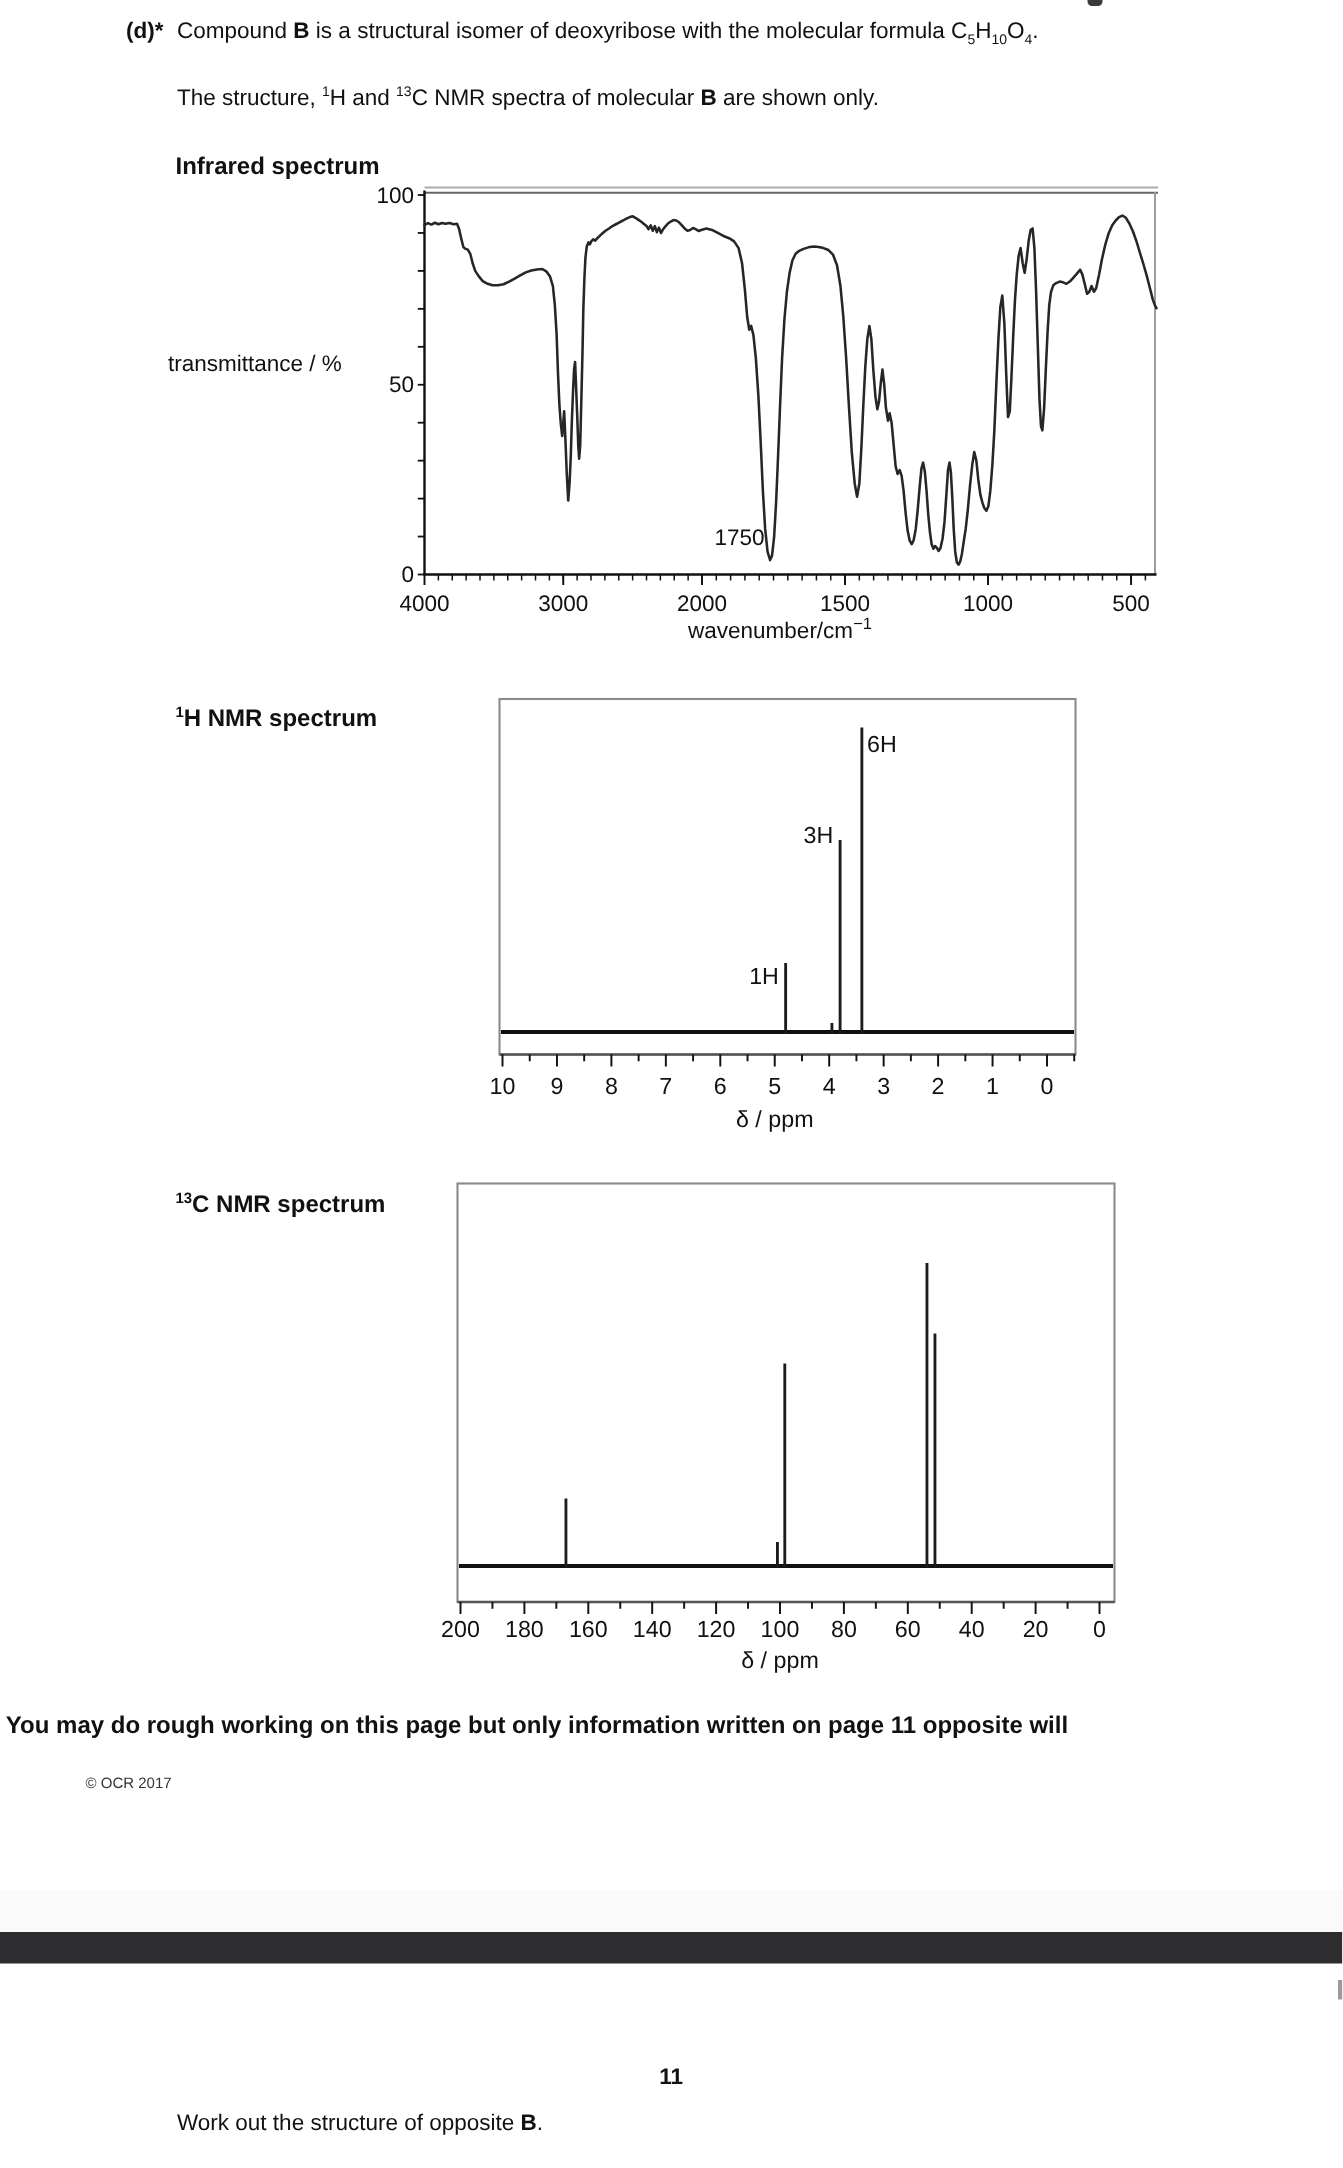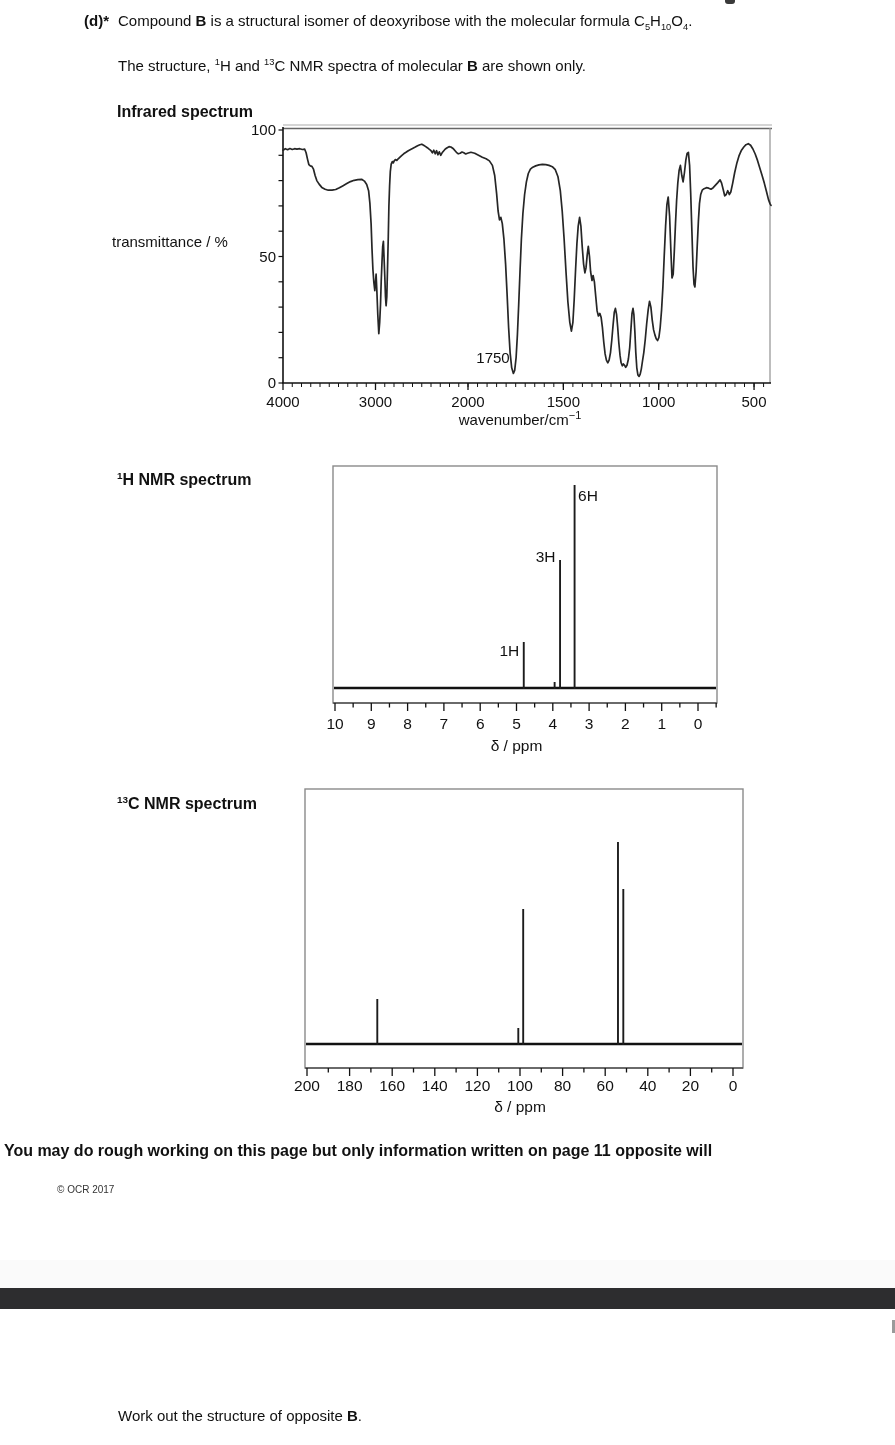--- a/index.html
+++ b/index.html
@@ -225,15 +225,16 @@
 
   <div class="footer-bold">
     <div>You may do rough working on this page but only information written on page 11 opposite will</div>
   </div>
   <div class="copyright">© OCR 2017</div>
 
   <div class="strip"></div>
   <div class="dark-bar"></div>
   <div class="edge-mark"></div>
 
+  <div class="page-num">11</div>
   <div class="work-out"><span>Work out the structure of opposite </span><span style="font-weight: 700;">B</span><span>.</span></div>
 
 </div>
 
 </body></html>

